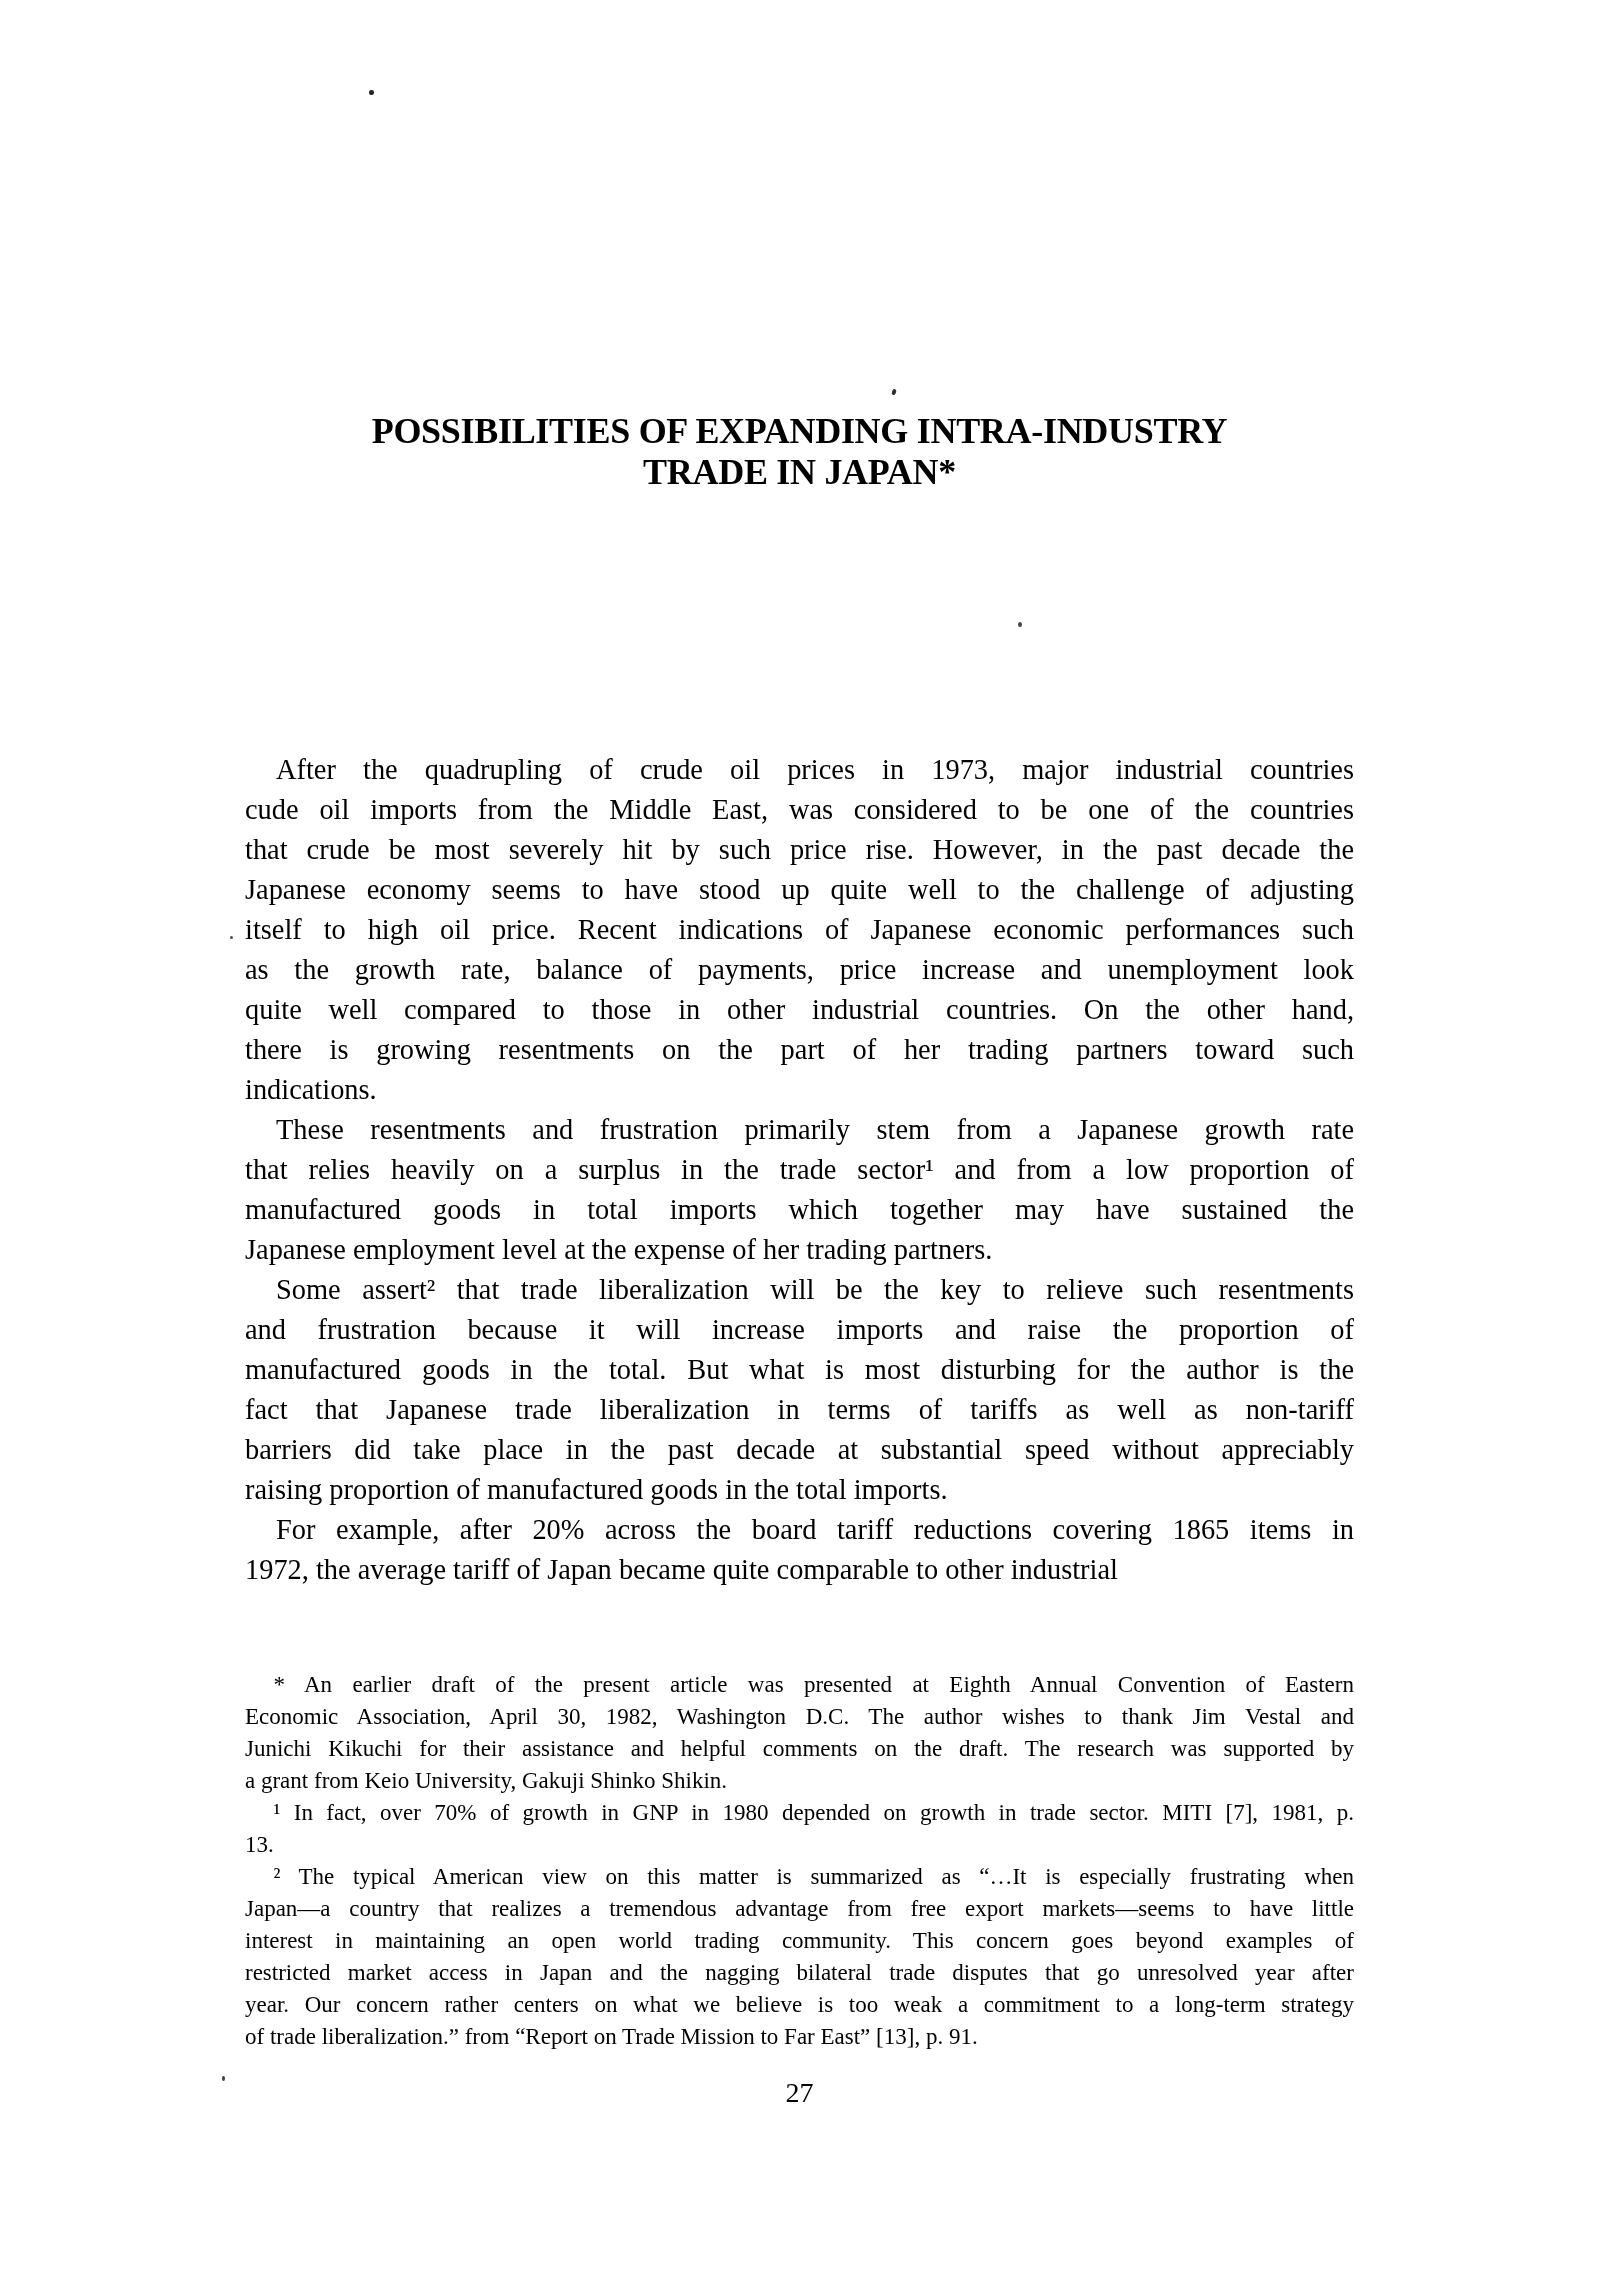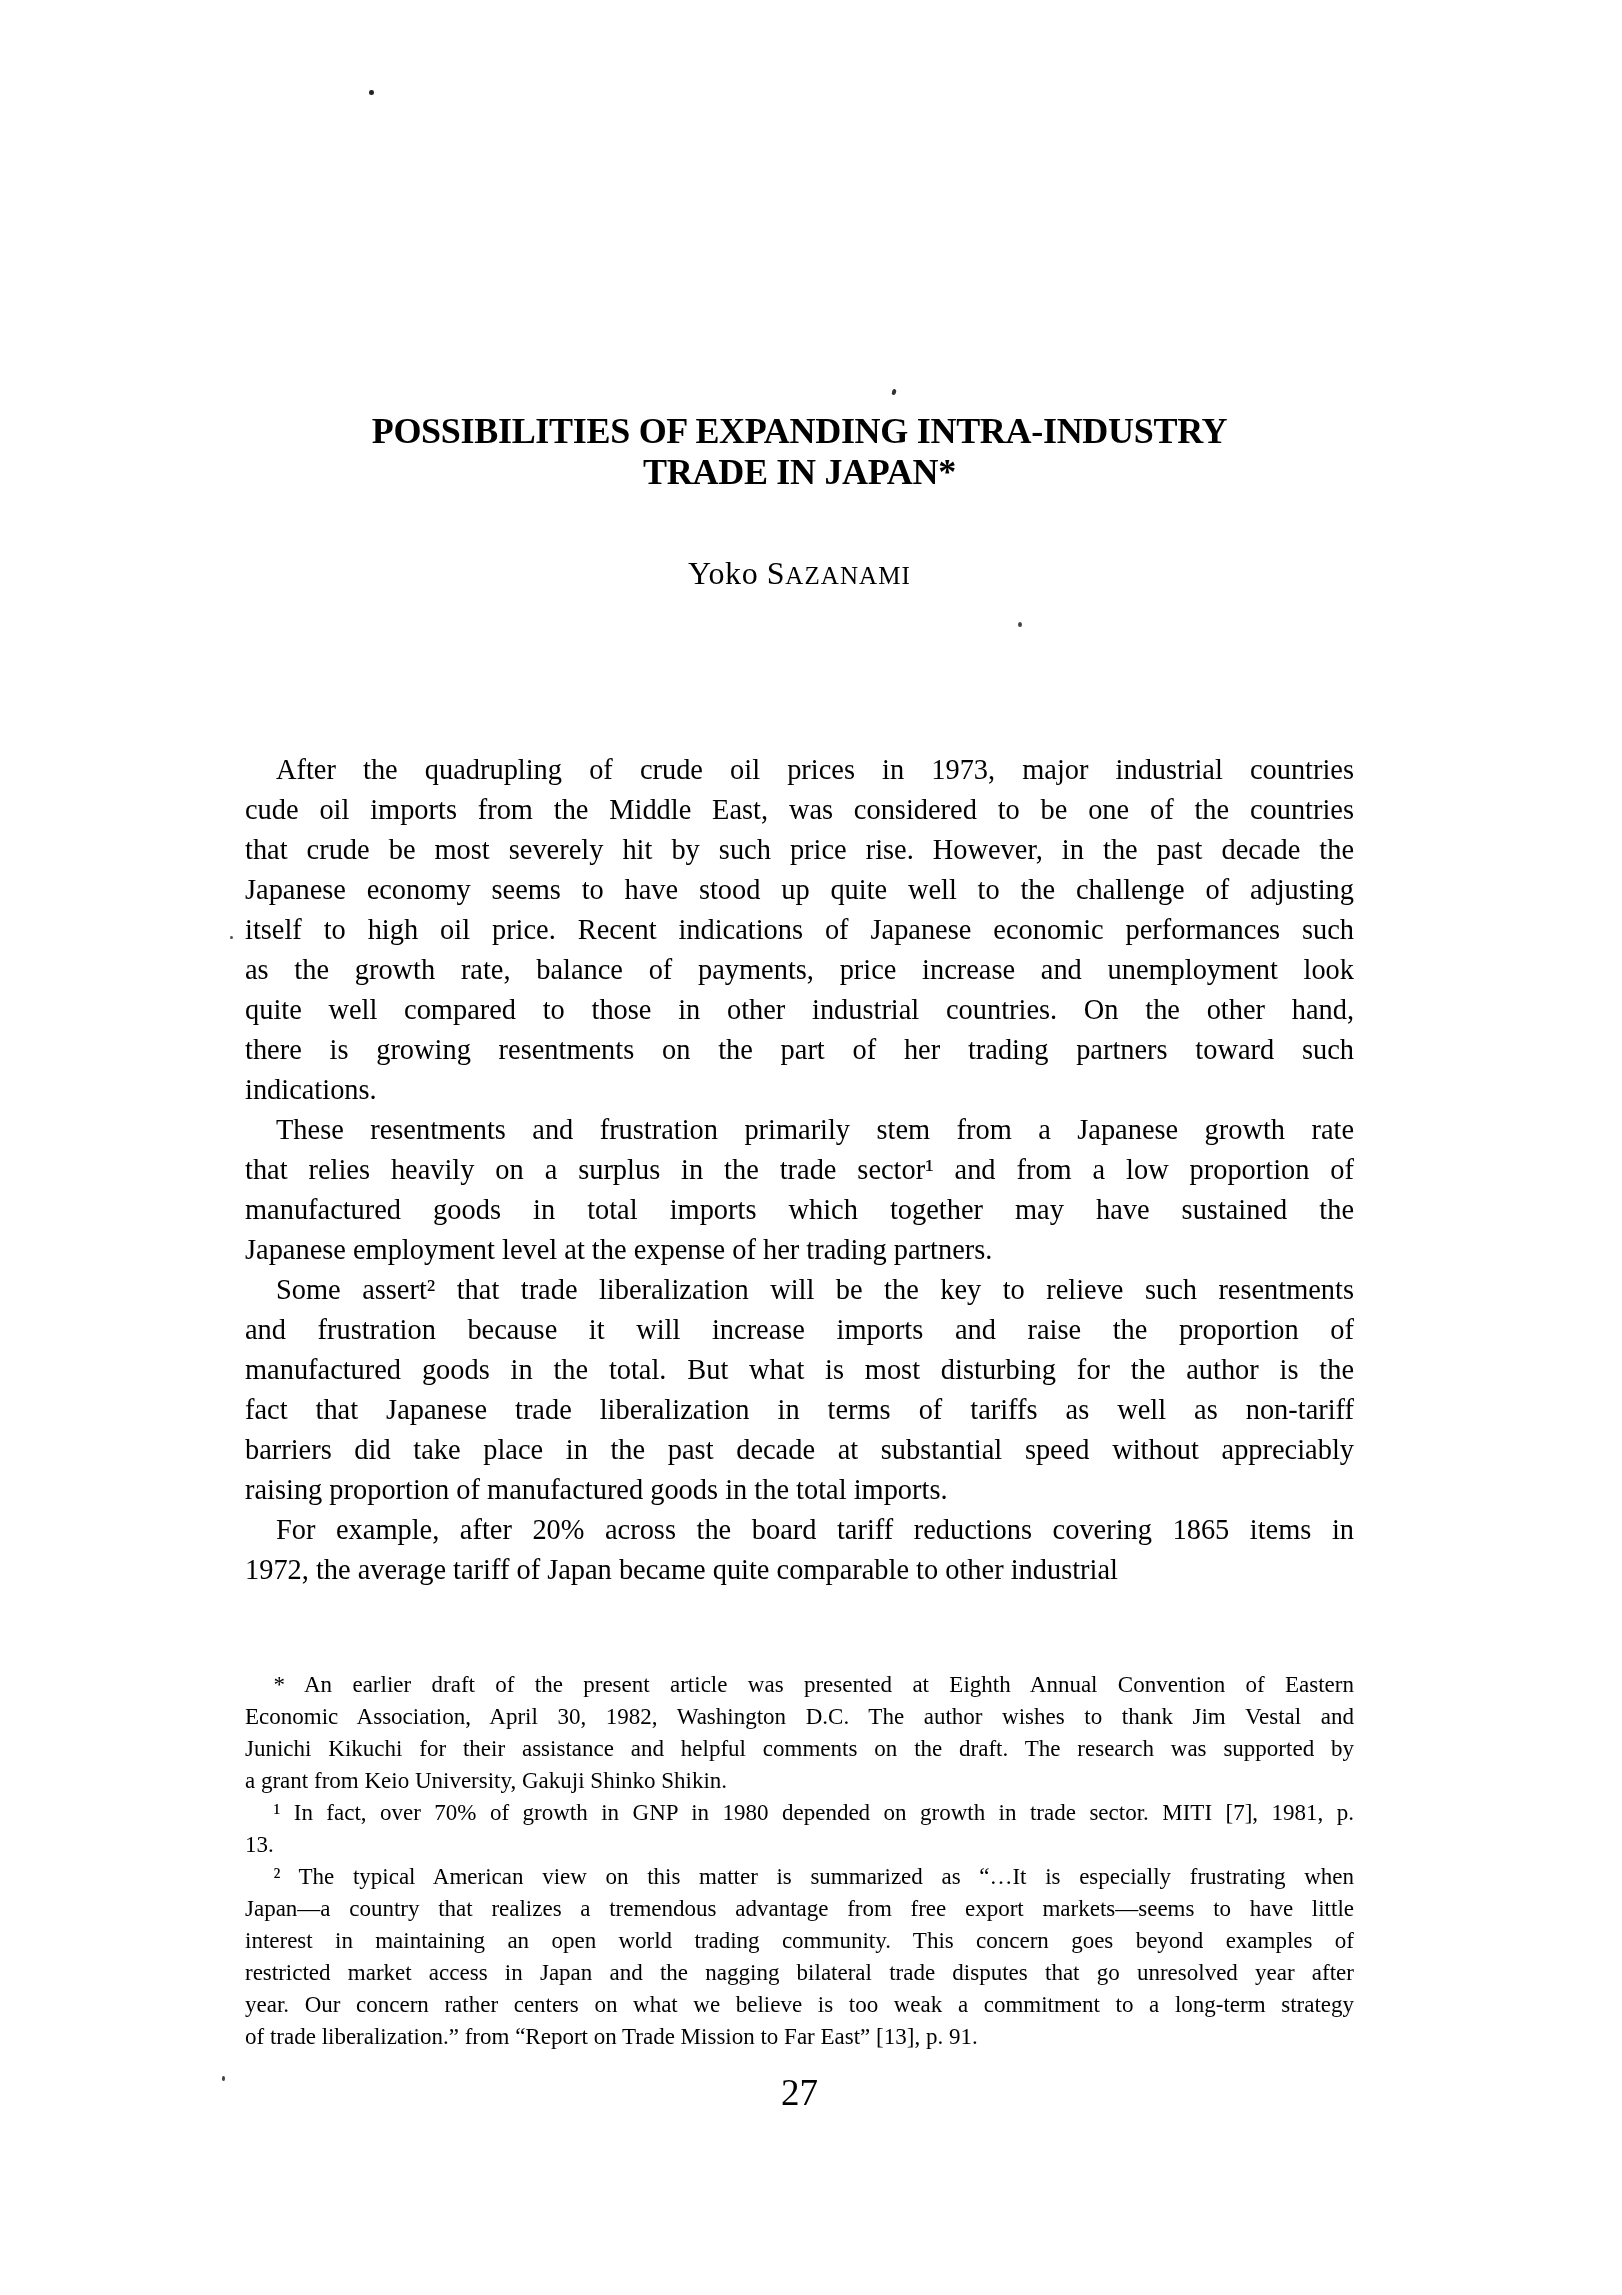--- a/index.html
+++ b/index.html
@@ -95,21 +95,21 @@
   .fn-line.indent { text-indent: 28.4px; }
   .fn-line.last { text-align-last: left; }
 
   
   .page-number {
     position: absolute;
     top: 2076px;
     left: 245px;
     width: 1109px;
     text-align: center;
-    font-size: 37px;
+    font-size: 28px;
     line-height: 34px;
     color: #000;
   }
 
   
   .speck {
     position: absolute;
     background: #222;
     border-radius: 50%;
   }
@@ -128,23 +128,20 @@
   <div class="speck s2"></div>
   <div class="speck s3"></div>
   <div class="speck s4"></div>
   <div class="speck s5"></div>
 
   <div class="title-block">
     <div>POSSIBILITIES OF EXPANDING INTRA-INDUSTRY</div>
     <div>TRADE IN JAPAN*</div>
   </div>
 
-  <div class="author-block">
-    <span>Yoko S</span><span class="author-smallcaps">AZANAMI</span>
-  </div>
 
 
   <div class="body-text">
       <div>
         <div class="line indent">After the quadrupling of crude oil prices in 1973, major industrial countries</div>
         <div class="line">cude oil imports from the Middle East, was considered to be one of the countries</div>
         <div class="line">that crude be most severely hit by such price rise. However, in the past decade the</div>
         <div class="line">Japanese economy seems to have stood up quite well to the challenge of adjusting</div>
         <div class="line">itself to high oil price. Recent indications of Japanese economic performances such</div>
         <div class="line">as the growth rate, balance of payments, price increase and unemployment look</div>

